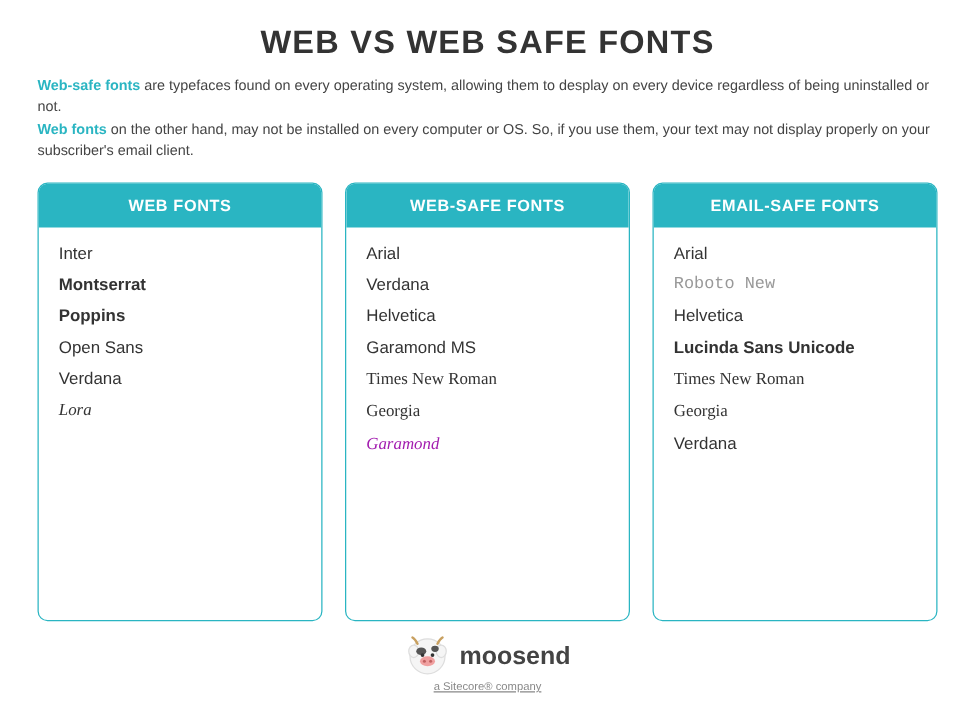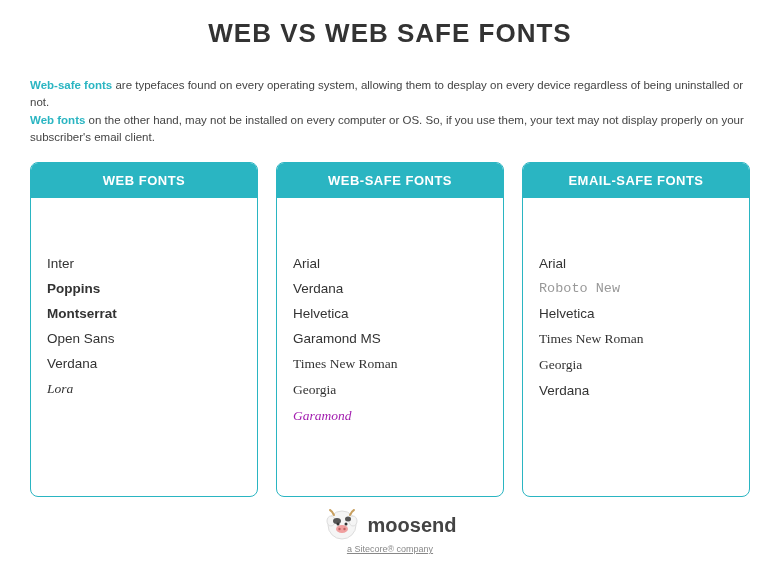--- a/index.html
+++ b/index.html
@@ -16,21 +16,21 @@
       padding: 18px 30px 12px 30px;
       display: flex;
       flex-direction: column;
       align-items: center;
     }
     .main-title {
       font-size: 26px;
       font-weight: 700;
       color: #333;
       letter-spacing: 1px;
-      margin-bottom: 28px;
+      margin-bottom: 12px;
       text-align: center;
     }
     .description {
       font-size: 11.5px;
       color: #444;
       line-height: 1.5;
       width: 100%;
       margin-bottom: 16px;
     }
     .description .highlight {
@@ -60,21 +60,20 @@
       text-align: center;
       padding: 10px 6px;
       letter-spacing: 0.5px;
     }
     .column-body {
       padding: 10px 16px;
       display: flex;
       flex-direction: column;
       gap: 4px;
       flex: 1;
-      margin-top: 45px;
     }
     .font-item {
       font-size: 13.5px;
       color: #333;
       padding: 3px 0;
     }
     .font-inter { font-family: Arial, sans-serif; }
     .font-montserrat { font-family: 'Trebuchet MS', sans-serif; font-weight: 600; }
     .font-poppins { font-family: Arial, sans-serif; font-weight: 600; }
     .font-roboto { font-family: Arial, sans-serif; }
@@ -130,22 +129,22 @@
     <span class="highlight">Web-safe fonts</span><span> are typefaces found on every operating system, allowing them to desplay on every device regardless of being uninstalled or not.</span><br>
     <span class="highlight">Web fonts</span><span> on the other hand, may not be installed on every computer or OS. So, if you use them, your text may not display properly on your subscriber's email client.</span>
   </div>
 
   <div class="columns" id="columns-container">
 
   <div class="column">
         <div class="column-header">WEB FONTS</div>
         <div class="column-body">
           <div class="font-item font-inter">Inter</div>
+          <div class="font-item font-montserrat">Montserrat</div>
           <div class="font-item font-poppins">Poppins</div>
-          <div class="font-item font-montserrat">Montserrat</div>
           <div class="font-item font-opensans">Open Sans</div>
           <div class="font-item font-nunito">Verdana</div>
           <div class="font-item font-lora">Lora</div>
         </div>
       </div>
       <div class="column">
         <div class="column-header">WEB-SAFE FONTS</div>
         <div class="column-body">
           <div class="font-item font-arial">Arial</div>
           <div class="font-item font-verdana">Verdana</div>
@@ -155,20 +154,21 @@
           <div class="font-item font-georgia">Georgia</div>
           <div class="font-item font-garamond">Garamond</div>
         </div>
       </div>
       <div class="column">
         <div class="column-header">EMAIL-SAFE FONTS</div>
         <div class="column-body">
           <div class="font-item font-arial">Arial</div>
           <div class="font-item font-couriernew">Roboto New</div>
           <div class="font-item font-helvetica">Helvetica</div>
+          <div class="font-item font-lucinda">Lucinda Sans Unicode</div>
           <div class="font-item font-timesnewroman">Times New Roman</div>
           <div class="font-item font-georgia">Georgia</div>
           <div class="font-item font-verdana">Verdana</div>
         </div>
       </div>
     </div>
 
   <div class="footer">
     <div class="footer-logo">
       <svg class="footer-cow" viewBox="0 0 36 36" xmlns="http://www.w3.org/2000/svg">

